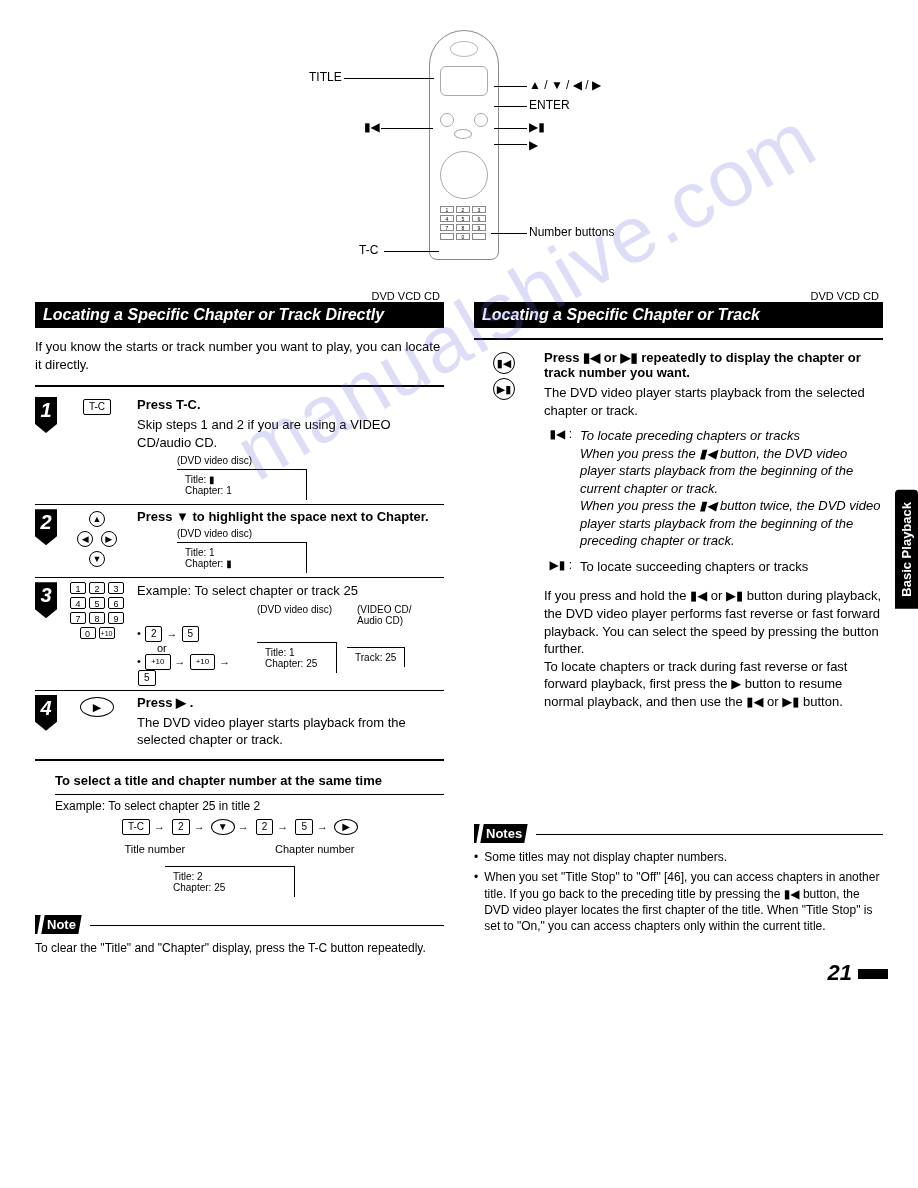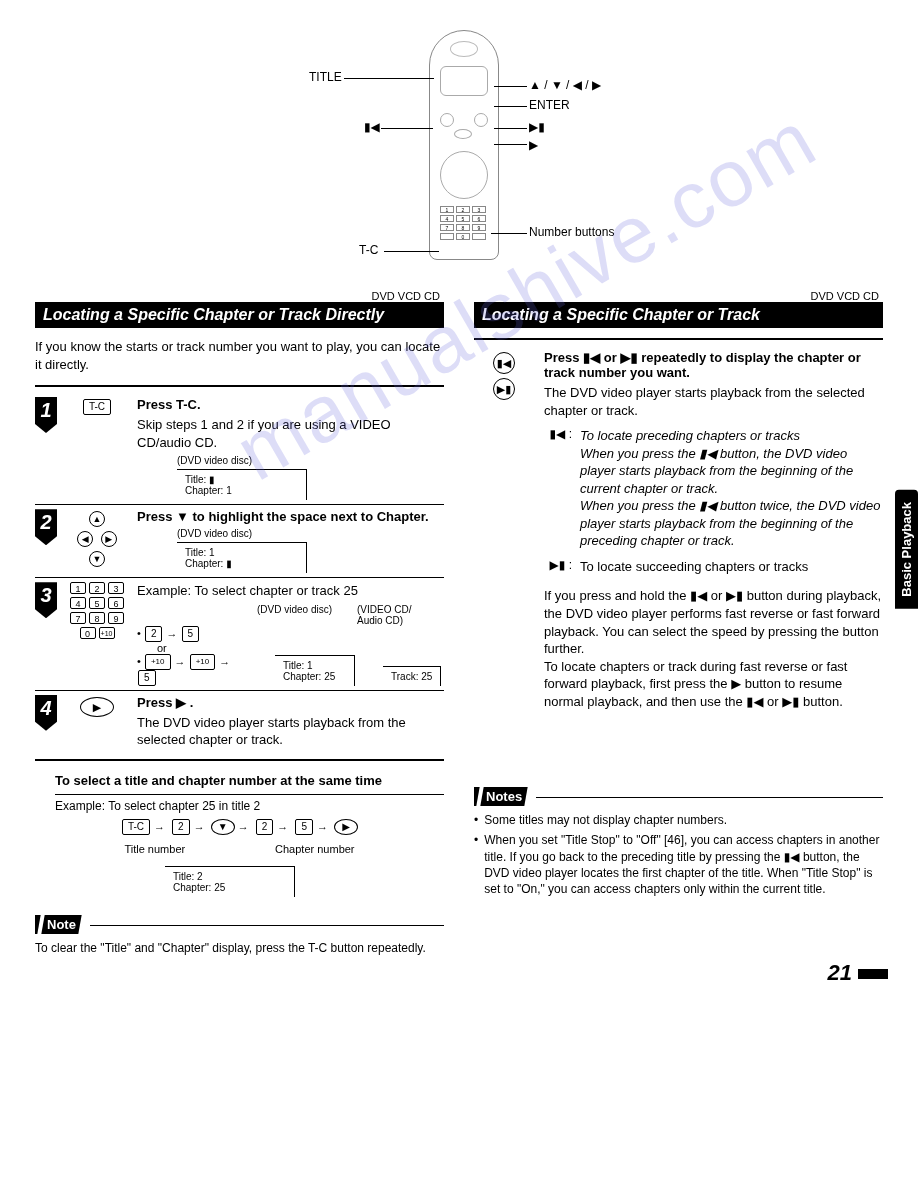--- a/index.html
+++ b/index.html
@@ -286,21 +286,21 @@
           </div>
       </div>
       <div class="step-body">
         <div class="step-text">Example: To select chapter or track 25</div>
         <div style="display:flex;gap:10px;font-size:10px;">
           <div style="flex:0 0 110px;"></div>
           <div style="flex:0 0 90px;">(DVD video disc)</div>
           <div style="white-space:pre-line;">(VIDEO CD/
 Audio CD)</div>
         </div>
-        <div style="display:flex;gap:28px;font-size:11px;align-items:flex-end;">
+        <div style="display:flex;gap:10px;font-size:11px;align-items:center;">
           <div style="flex:0 0 110px;">
             • <span class="btnbox">2</span> → <span class="btnbox">5</span><br>
             <span style="margin-left:20px;">or</span><br>
             • <span class="btnbox" style="font-size:8px;">+10</span> → <span class="btnbox" style="font-size:8px;">+10</span> → <span class="btnbox">5</span>
           </div>
           <div class="osd-box" style="flex:0 0 80px;min-width:auto;">
             <div>Title:   1</div>
             <div>Chapter: 25</div>
           </div>
           <div class="osd-box" style="min-width:auto;">Track: 25</div>
@@ -374,21 +374,21 @@
         <div class="indent-def">
           <div class="sym">▶▮ :</div>
           <div class="txt">To locate succeeding chapters or tracks</div>
         </div>
 
         <div class="step-text" style="white-space:pre-line;margin-top:12px;">If you press and hold the ▮◀ or ▶▮ button during playback, the DVD video player performs fast reverse or fast forward playback. You can select the speed by pressing the button further.
 To locate chapters or track during fast reverse or fast forward playback, first press the ▶ button to resume normal playback, and then use the ▮◀ or ▶▮ button.</div>
       </div>
     </div>
 
-    <div class="notes-block" style="margin-top:73px;">
+    <div class="notes-block" style="margin-top:110px;">
       <div class="notes-head">
         <span class="note-tab">Notes</span>
         <div class="hr-line"></div>
       </div>
       <ul class="bullets">
         <li>
             <span>Some titles may not display chapter numbers.</span>
           </li>
         <li>
             <span>When you set "Title Stop" to "Off" [46], you can access chapters in another title. If you go back to the preceding title by pressing the ▮◀ button, the DVD video player locates the first chapter of the title.  When "Title Stop" is set to "On," you can access chapters only within the current title.</span>

